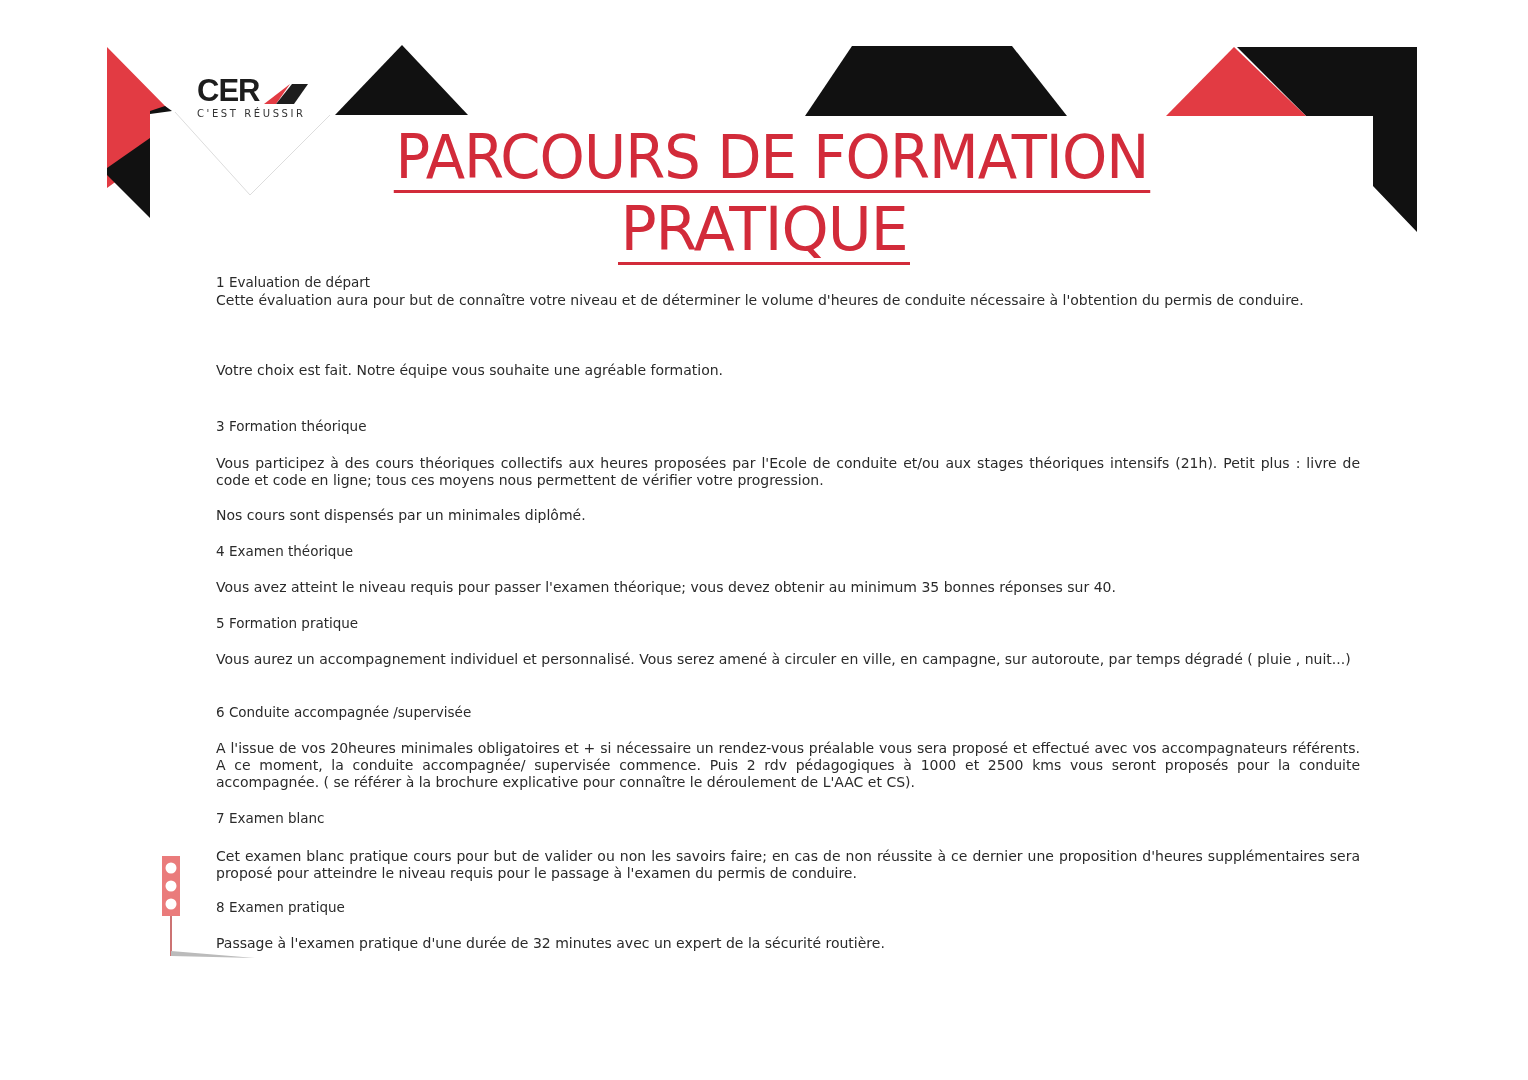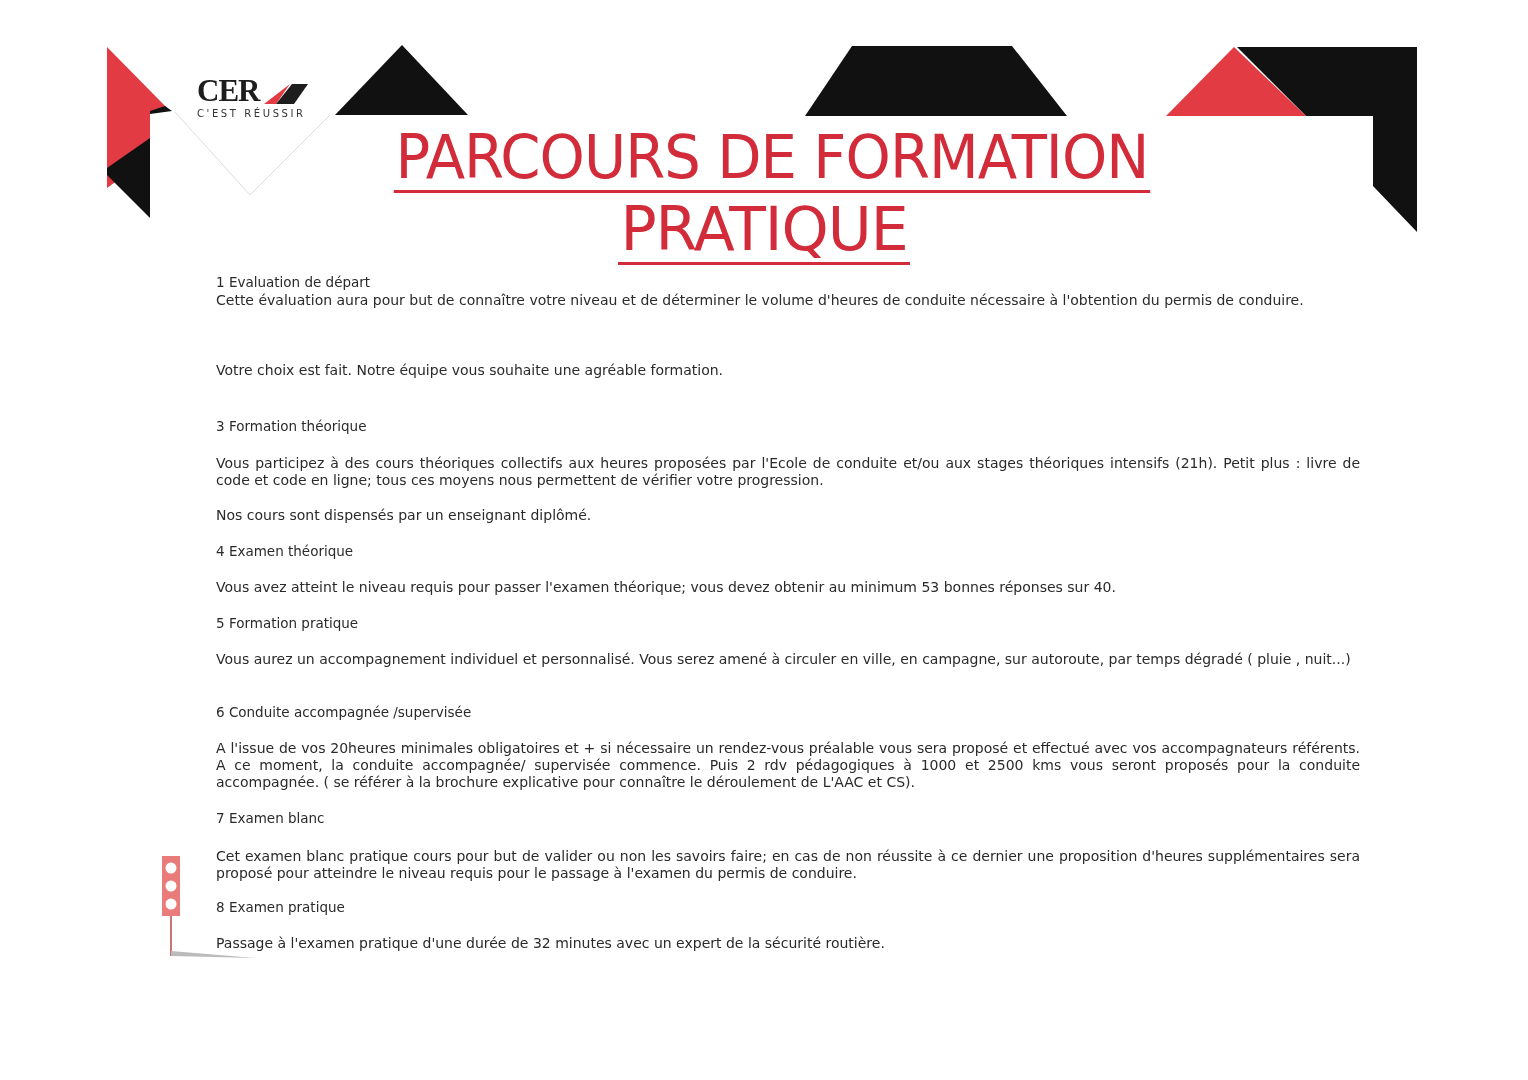--- a/index.html
+++ b/index.html
@@ -3,21 +3,21 @@
   <meta charset="utf-8">
   <style>
     html, body { margin: 0; padding: 0; }
     body {
       width: 1528px; height: 1080px; background: #ffffff; position: relative; overflow: hidden;
       font-family: "DejaVu Sans", sans-serif; color: #2a2a2a;
     }
     .deco { position: absolute; left: 0; top: 0; }
     .logo { position: absolute; left: 197px; top: 74px; width: 120px; }
     .logo-mark { position: relative; height: 34px; }
-    .logo-text { font-family: Liberation Serif, serif; font-weight: bold; font-size: 31px; letter-spacing: -1px; color: #1d1d1d; line-height: 34px; position: absolute; left: 0; top: 0; }
+    .logo-text { font-family: Liberation Sans, sans-serif; font-weight: bold; font-size: 31px; letter-spacing: -1px; color: #1d1d1d; line-height: 34px; position: absolute; left: 0; top: 0; }
     .logo-swoosh { position: absolute; left: 65px; top: 6px; }
     .logo-tag { font-size: 10px; letter-spacing: 2.6px; color: #333; margin-top: 0px; white-space: nowrap; }
     .title { position: absolute; left: 0; width: 1528px; text-align: center; color: #d22b3a; font-family: "DejaVu Sans", sans-serif; font-weight: normal; }
     .title-line { display: inline-block; border-bottom: 3px solid #d22b3a; padding: 0 2px 0px; }
     .title1 { top: 124px; font-size: 60px; line-height: 66px; letter-spacing: -1px; left: 8px; transform: scaleX(0.96); }
     .title2 { top: 196px; font-size: 60px; line-height: 66px; letter-spacing: -1px; left: 0; }
     .content { position: absolute; left: 216px; top: 272px; width: 1144px; font-size: 14px; line-height: 17px; }
     .sec-h { font-weight: normal; font-size: 13.5px; margin: 0; height: 20px; display: flex; align-items: center; }
     .sec-p { margin: 0; text-align: justify; }
     .tl { position: absolute; left: 160px; top: 856px; }
@@ -64,25 +64,25 @@
   <div style="position:absolute;top:0;width:100%;">
     <p class="sec-h">1 Evaluation de départ</p>
     <p class="sec-p" style="">Cette évaluation aura pour but de connaître votre niveau et de déterminer le volume d'heures de conduite nécessaire à l'obtention du permis de conduire.</p>
   </div>
   <div style="position:absolute;top:72px;width:100%;">
     <p class="sec-p" style="margin-top:18px;">Votre choix est fait. Notre équipe vous souhaite une agréable formation.</p>
   </div>
   <div style="position:absolute;top:144px;width:100%;">
     <p class="sec-h">3 Formation théorique</p>
     <p class="sec-p" style="margin-top:19px;">Vous participez à des cours théoriques collectifs aux heures proposées par l'Ecole de conduite et/ou aux stages théoriques intensifs (21h). Petit plus : livre de code et code en ligne; tous ces moyens nous permettent de vérifier votre progression.</p>
-    <p class="sec-p" style="margin-top:18px;">Nos cours sont dispensés par un enseignant diplômé.</p>
+    <p class="sec-p" style="margin-top:18px;">Nos cours sont dispensés par un minimales diplômé.</p>
   </div>
   <div style="position:absolute;top:269px;width:100%;">
     <p class="sec-h">4 Examen théorique</p>
-    <p class="sec-p" style="margin-top:18px;">Vous avez atteint le niveau requis pour passer l'examen théorique; vous devez obtenir au minimum 53 bonnes réponses sur 40.</p>
+    <p class="sec-p" style="margin-top:18px;">Vous avez atteint le niveau requis pour passer l'examen théorique; vous devez obtenir au minimum 35 bonnes réponses sur 40.</p>
   </div>
   <div style="position:absolute;top:341px;width:100%;">
     <p class="sec-h">5 Formation pratique</p>
     <p class="sec-p" style="margin-top:18px;">Vous aurez un accompagnement individuel et personnalisé. Vous serez amené à circuler en ville, en campagne, sur autoroute, par temps dégradé ( pluie , nuit...)</p>
   </div>
   <div style="position:absolute;top:430px;width:100%;">
     <p class="sec-h">6 Conduite accompagnée /supervisée</p>
     <p class="sec-p" style="margin-top:18px;">A l'issue de vos 20heures minimales obligatoires et + si nécessaire un rendez-vous préalable vous sera proposé et effectué avec vos accompagnateurs référents. A ce moment, la conduite accompagnée/ supervisée commence. Puis 2 rdv pédagogiques à 1000 et 2500 kms vous seront proposés pour la conduite accompagnée. ( se référer à la brochure explicative pour connaître le déroulement de L'AAC et CS).</p>
   </div>
   <div style="position:absolute;top:536px;width:100%;">

